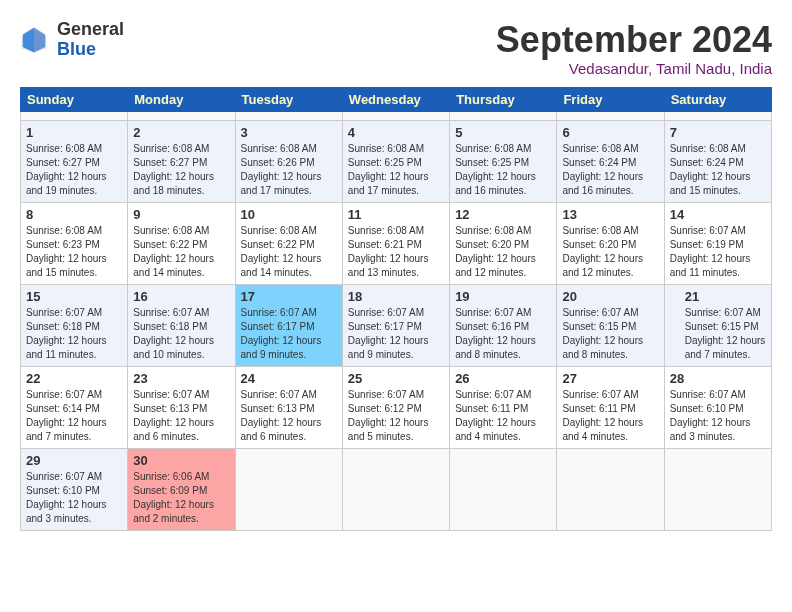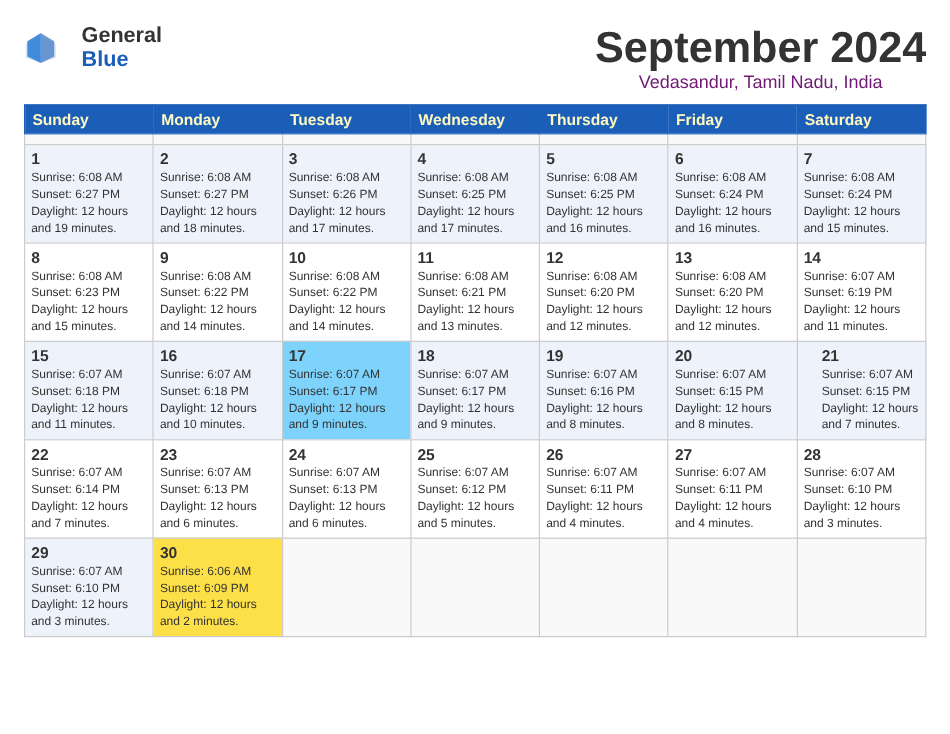--- a/index.html
+++ b/index.html
@@ -12,35 +12,35 @@
     }
     .header-area {
       display: flex;
       justify-content: space-between;
       align-items: flex-start;
       margin-bottom: 10px;
     }
     .logo {
       display: flex;
       align-items: center;
-      gap: 20px;
+      gap: 9px;
     }
     .logo-text {
       font-size: 18px;
       font-weight: bold;
       line-height: 1.1;
     }
     .logo-text span.general { color: #333; }
     .logo-text span.blue { color: #1a5eb8; }
     .logo-icon {
       width: 28px;
       height: 28px;
     }
     .title-area {
-      text-align: center;
+      text-align: right;
     }
     .month-title {
       font-size: 36px;
       font-weight: bold;
       color: #333;
       line-height: 1.1;
     }
     .location {
       font-size: 15px;
       color: #701a75;
@@ -247,21 +247,21 @@
         <td>
           <span class="day-num">28</span>
           <div class="day-info">Sunrise: 6:07 AM<br>Sunset: 6:10 PM<br>Daylight: 12 hours and 3 minutes.</div>
         </td>
       </tr>
       <tr style="background: rgb(238, 243, 251);">
         <td style="background: rgb(238, 243, 251);">
           <span class="day-num">29</span>
           <div class="day-info">Sunrise: 6:07 AM<br>Sunset: 6:10 PM<br>Daylight: 12 hours and 3 minutes.</div>
         </td>
-        <td style="background: #fde047;">
+        <td style="background: #fca5a5;">
           <span class="day-num">30</span>
           <div class="day-info">Sunrise: 6:06 AM<br>Sunset: 6:09 PM<br>Daylight: 12 hours and 2 minutes.</div>
         </td>
         <td class="empty" style="background: rgb(249, 249, 249);"></td>
         <td class="empty" style="background: rgb(249, 249, 249);"></td>
         <td class="empty" style="background: rgb(249, 249, 249);"></td>
         <td class="empty" style="background: rgb(249, 249, 249);"></td>
         <td class="empty" style="background: rgb(249, 249, 249);"></td>
       </tr>
     </tbody>

